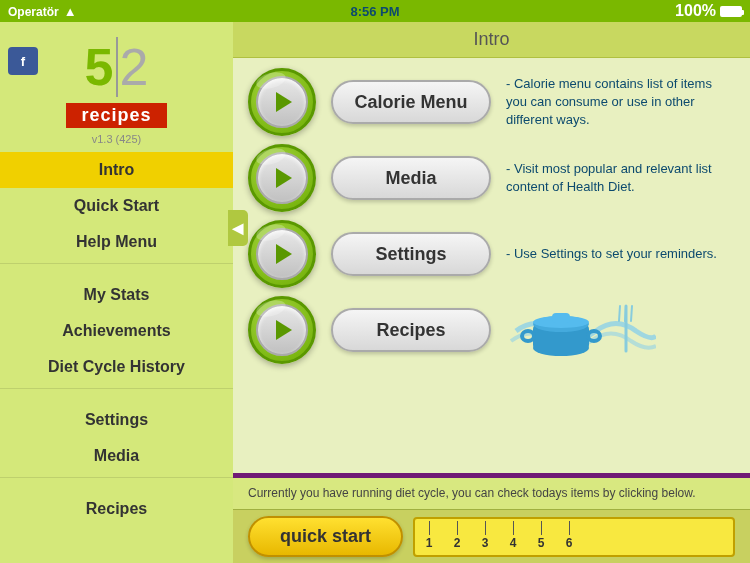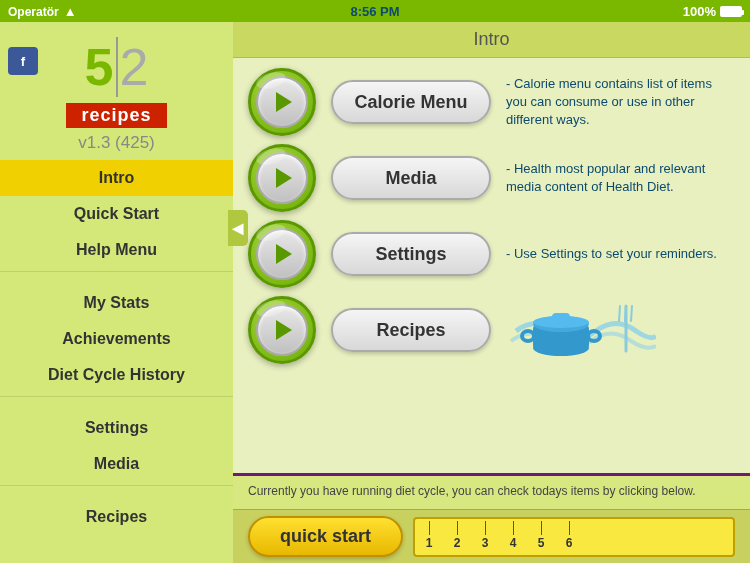--- a/index.html
+++ b/index.html
@@ -18,21 +18,21 @@
       display: flex;
       align-items: center;
       justify-content: space-between;
       padding: 0 8px;
       font-size: 12px;
       color: white;
       font-weight: bold;
     }
     .status-left { display: flex; align-items: flex-end; gap: 5px; }
     .status-center { position: absolute; left: 50%; transform: translateX(-50%); font-size: 13px; color: #0c4a6e; }
-    .status-right { display: flex; align-items: center; gap: 4px; font-size: 13px; }
+    .status-right { display: flex; align-items: center; gap: 4px; font-size: 16px; }
 
     
     #main {
       display: flex;
       height: 541px;
     }
 
     
     #sidebar {
       width: 233px;
@@ -63,21 +63,21 @@
       background: #cc2200;
       color: white;
       font-size: 18px;
       font-weight: bold;
       padding: 2px 15px;
       margin: 2px auto;
       display: inline-block;
       letter-spacing: 1px;
     }
     .logo-version {
-      font-size: 17px;
+      font-size: 11px;
       color: #888;
       margin-top: 3px;
     }
 
     
     #fb-button {
       position: absolute;
       top: 25px;
       left: 8px;
       background: #3b5998;
@@ -250,21 +250,21 @@
       color: #0c4a6e;
       line-height: 1.4;
     }
 
     
     #bottom-notice {
       background: #d8e880;
       padding: 8px 15px;
       font-size: 12px;
       color: #444;
-      border-top: 3px solid #701a75;
+      border-top: 5px solid #701a75;
       min-height: 36px;
     }
 
     
     #quick-start-bar {
       height: 54px;
       background: #c8d060;
       display: flex;
       align-items: center;
       padding: 0 15px;
@@ -437,21 +437,21 @@
 
       <div class="menu-row">
         <div class="menu-btn-wrap" style="position:relative;">
           <div class="menu-circle">
             <div class="menu-inner-btn">
               <div class="play-arrow"></div>
             </div>
           </div>
         </div>
         <div class="menu-pill">Media</div>
-        <div class="menu-desc">- Health most popular and relevant media content of Health Diet.</div>
+        <div class="menu-desc">- Visit most popular and relevant list content of Health Diet.</div>
       </div>
 
       <div class="menu-row">
         <div class="menu-btn-wrap" style="position:relative;">
           <div class="menu-circle">
             <div class="menu-inner-btn">
               <div class="play-arrow"></div>
             </div>
           </div>
         </div>

